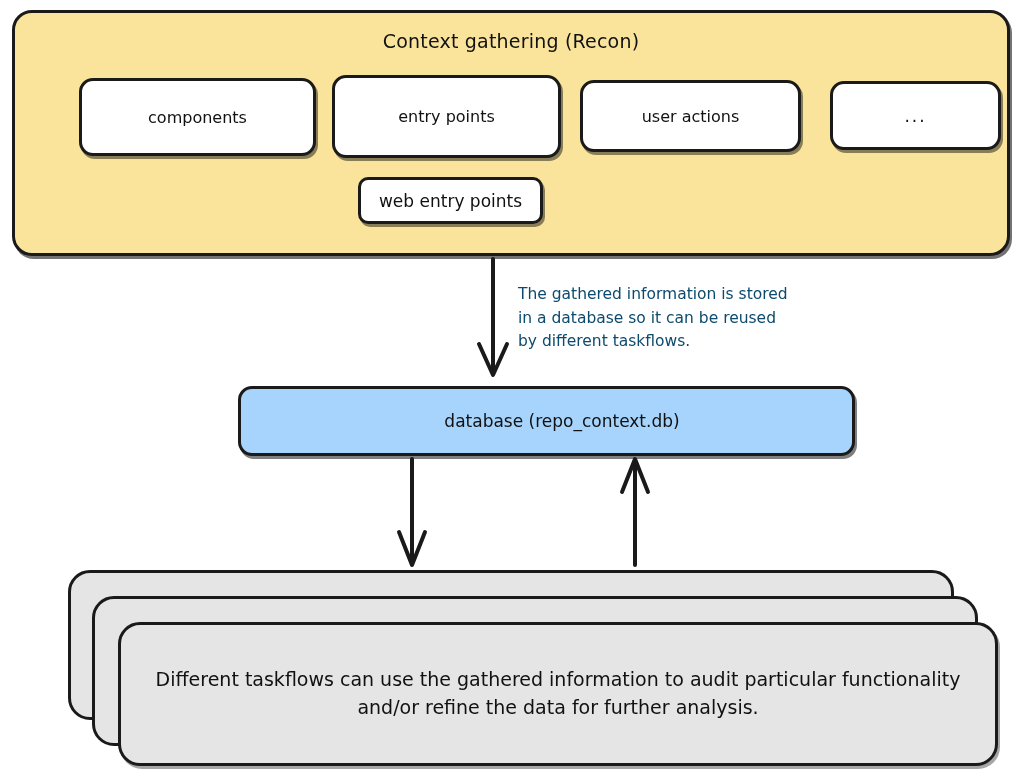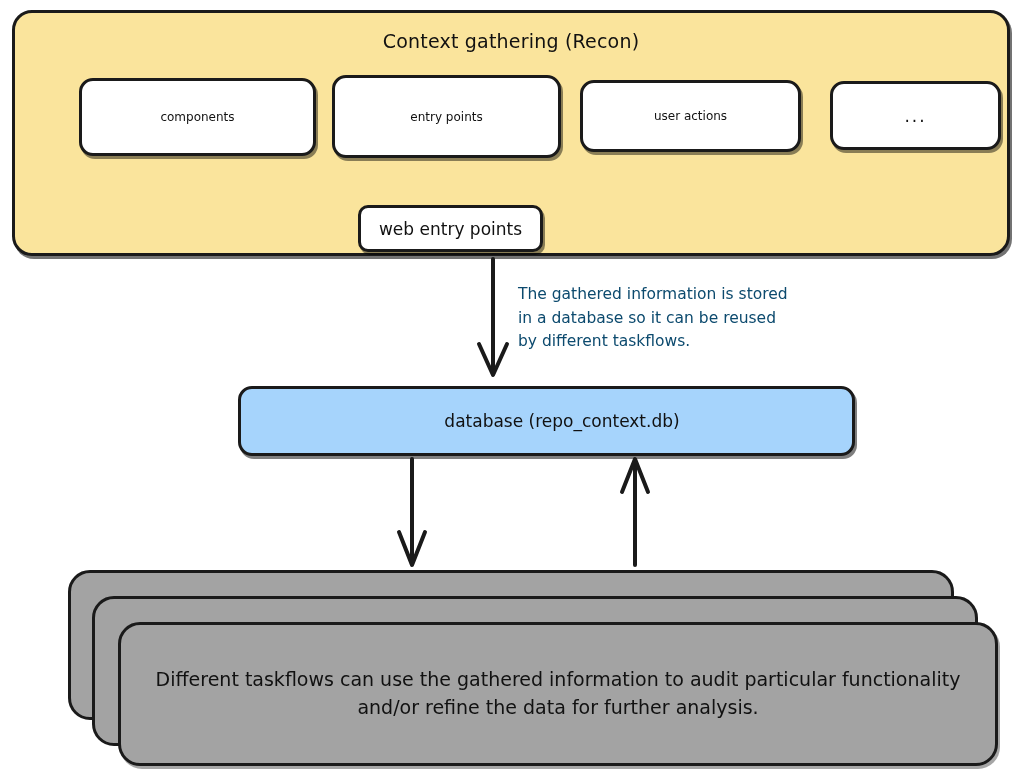--- a/index.html
+++ b/index.html
@@ -52,45 +52,45 @@
     top: 17px;
     text-align: center;
     font-size: 19px;
     letter-spacing: .2px;
     color: #111111;
   }
 
   .recon-item {
     background: #ffffff;
     border-radius: 14px;
-    font-size: 12px;
+    font-size: 16px;
     box-shadow: 2px 3px 0 rgba(0,0,0,0.45);
   }
   #recon-item-components { left: 64px;  top: 65px;  width: 237px; height: 78px; }
   #recon-item-entry      { left: 317px; top: 62px;  width: 229px; height: 83px; }
   #recon-item-user       { left: 565px; top: 67px;  width: 221px; height: 72px; }
   #recon-item-ellipsis   { left: 815px; top: 68px;  width: 171px; height: 69px; font-size: 17px; letter-spacing: 2px; }
-  #recon-item-web        { left: 343px; top: 164px; width: 185px; height: 47px; font-size: 17px; border-radius: 10px; margin-top: 28px; }
+  #recon-item-web        { left: 343px; top: 164px; width: 185px; height: 47px; font-size: 17px; border-radius: 10px; }
 
   
   #database-box {
     left: 238px;
     top: 386px;
     width: 617px;
     height: 70px;
     background: #a6d4fc;
     border-radius: 14px;
     font-size: 17px;
     box-shadow: 2px 3px 0 rgba(0,0,0,0.5);
     padding-left: 31px;
   }
 
   
   .taskflow-card {
-    background: #a3a3a3;
+    background: #e5e5e5;
     border-radius: 22px;
   }
   #taskflow-card-back   { left: 68px;  top: 570px; width: 886px; height: 150px; z-index: 1; }
   #taskflow-card-middle { left: 92px;  top: 596px; width: 886px; height: 150px; z-index: 2; }
   #taskflow-card-front  { left: 118px; top: 622px; width: 880px; height: 144px; z-index: 3;
                           box-shadow: 2px 3px 0 rgba(0,0,0,0.35); }
   #taskflow-text {
     font-size: 19px;
     line-height: 1.45;
     padding: 0 14px;

